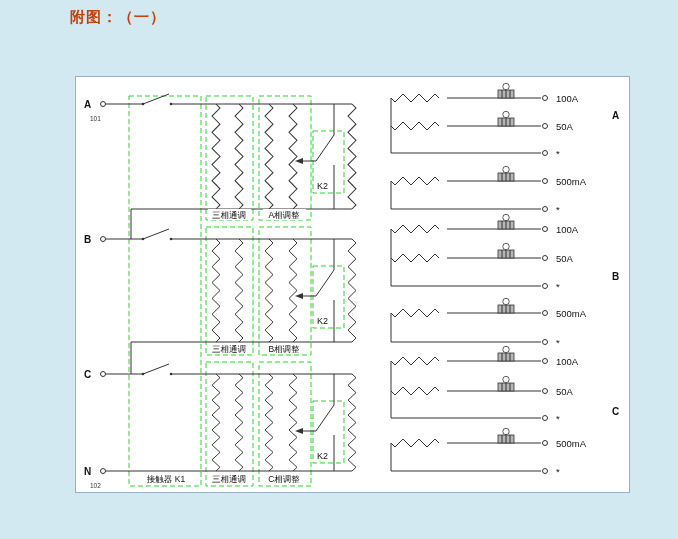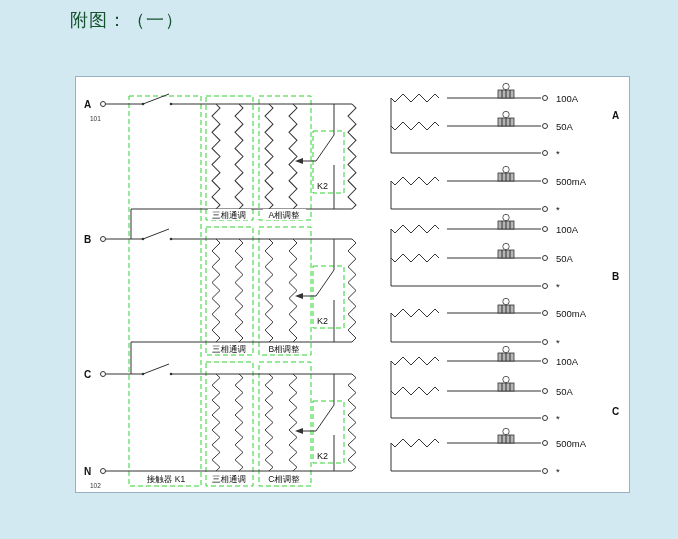--- a/index.html
+++ b/index.html
@@ -1,19 +1,19 @@
 <!DOCTYPE html>
 <html><head>
 <meta charset="utf-8">
 <style>
   html,body{margin:0;padding:0}
   body{width:678px;height:539px;background:#d2e9f2;position:relative;
        font-family:"Liberation Sans",sans-serif;overflow:hidden}
-  .title{position:absolute;left:70px;top:8px;font-size:18px;font-weight:normal;
-         color:#14532d;letter-spacing:1px}
+  .title{position:absolute;left:70px;top:8px;font-size:15px;font-weight:bold;
+         color:#c2410c;letter-spacing:1px}
   .panel{position:absolute;left:75px;top:76px;width:555px;height:417px;
          background:#fff;border:1px solid #9ab0c0;box-sizing:border-box}
   svg{display:block}
   text{fill:#111;font-family:"Liberation Sans",sans-serif}
   .lbl{font-size:8.5px}
   .out{font-size:9.5px}
   .term{font-size:10px;font-weight:bold}
   .tno{font-size:6.5px;fill:#333}
   .ph{font-size:10px;font-weight:bold}
   .k2{font-size:9px}

